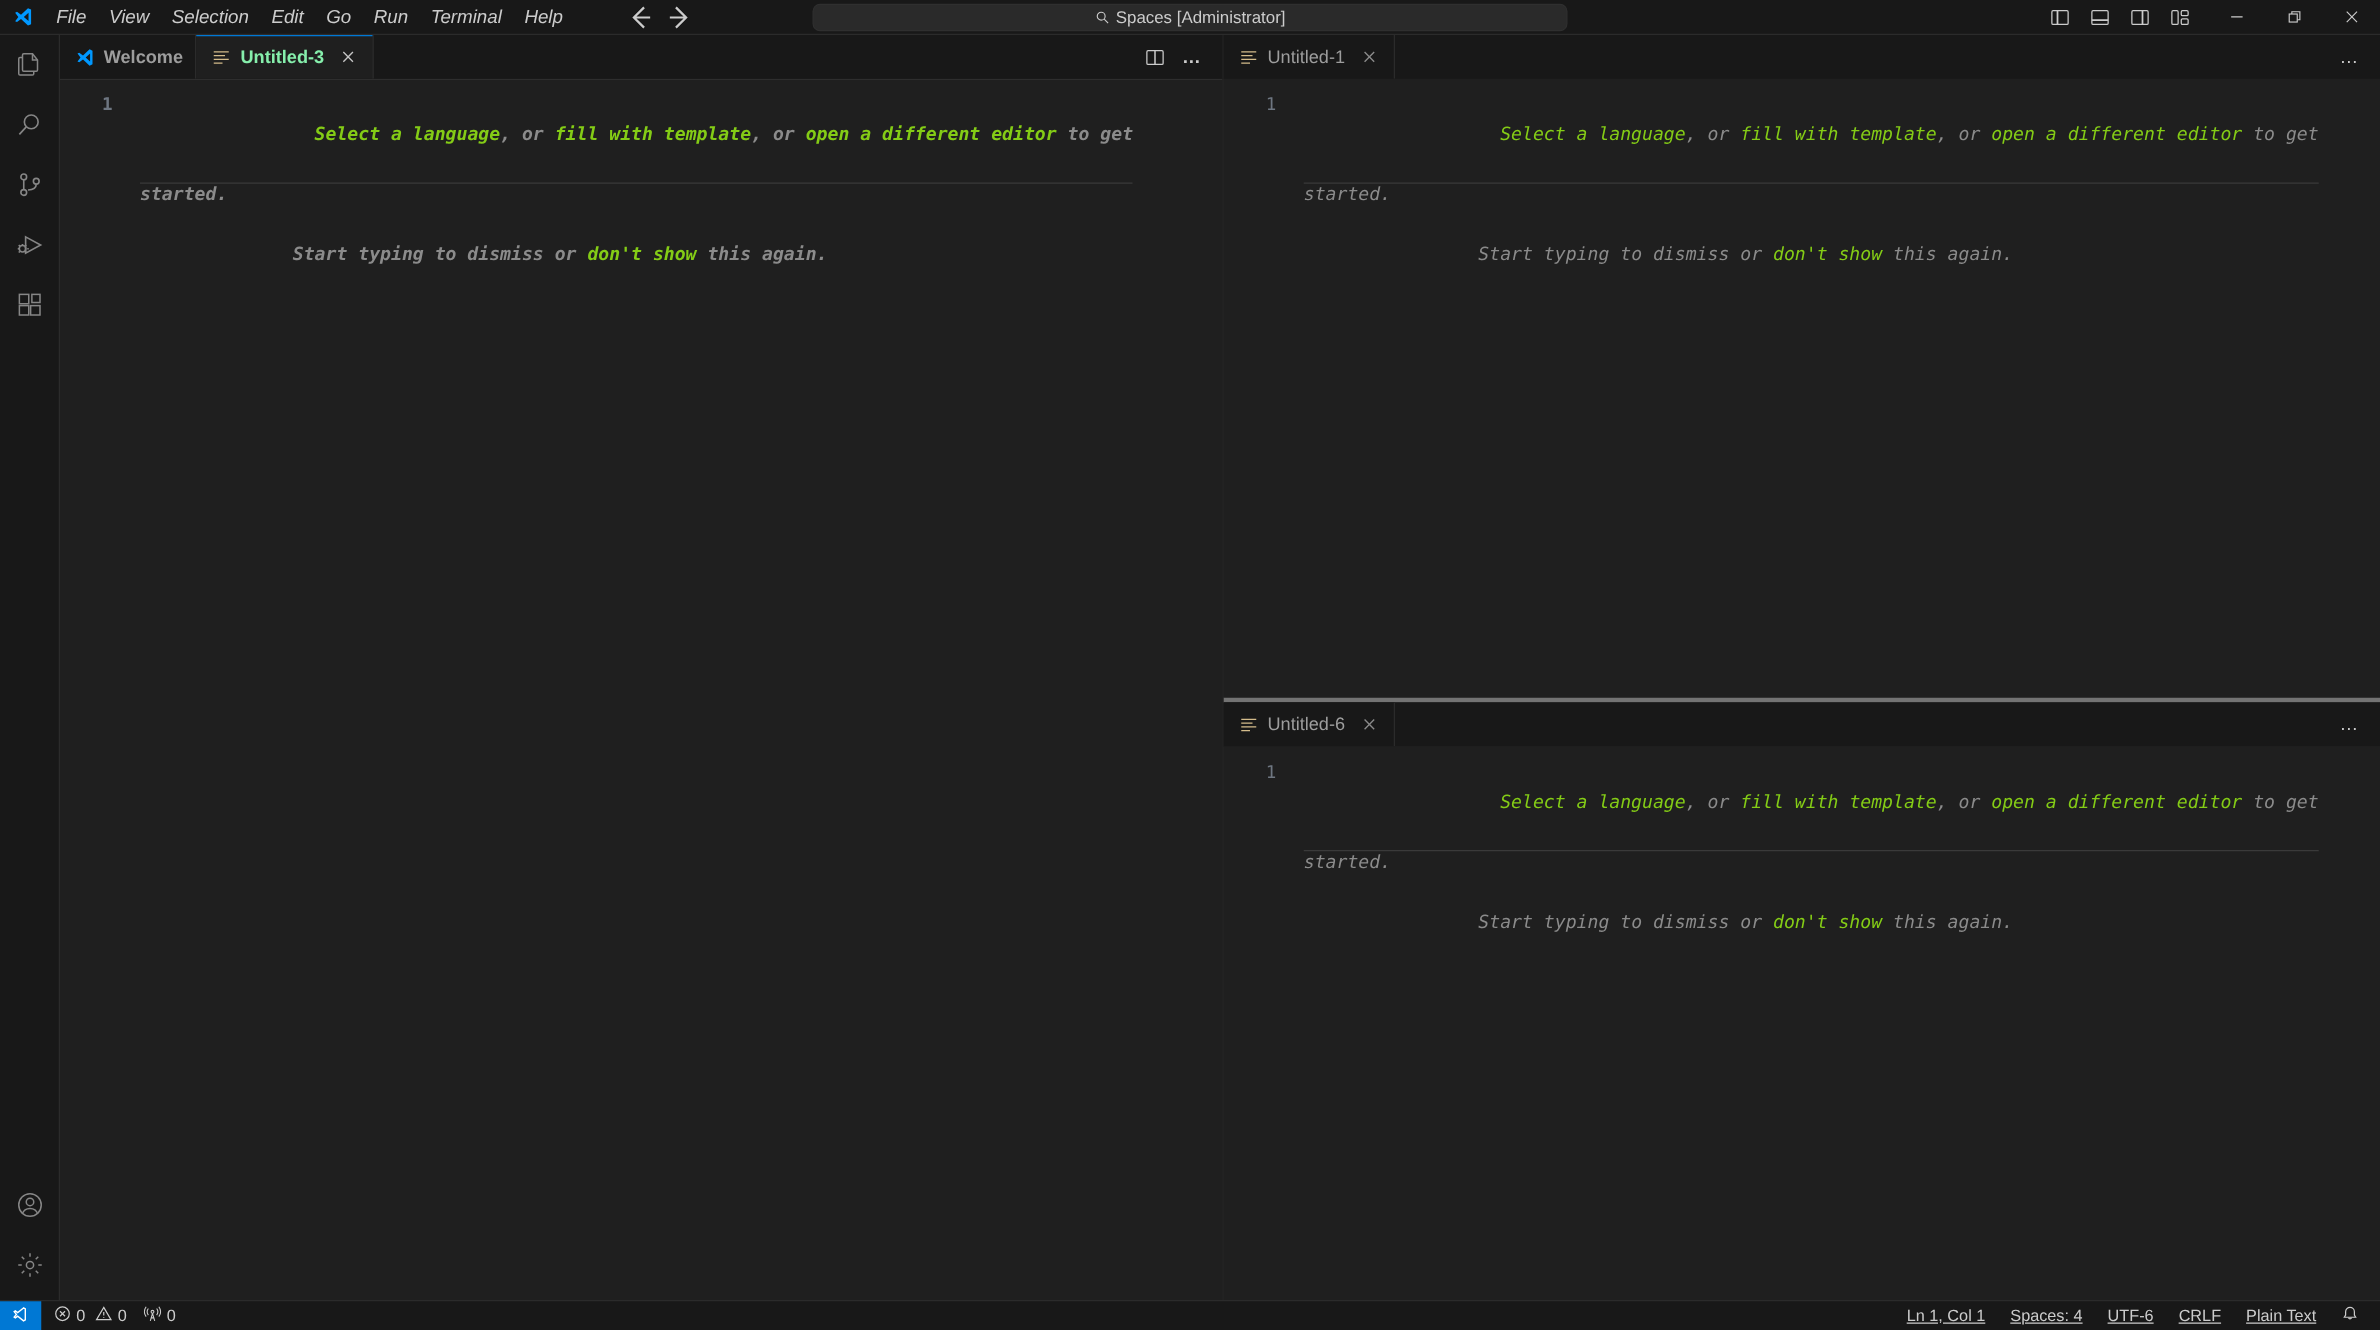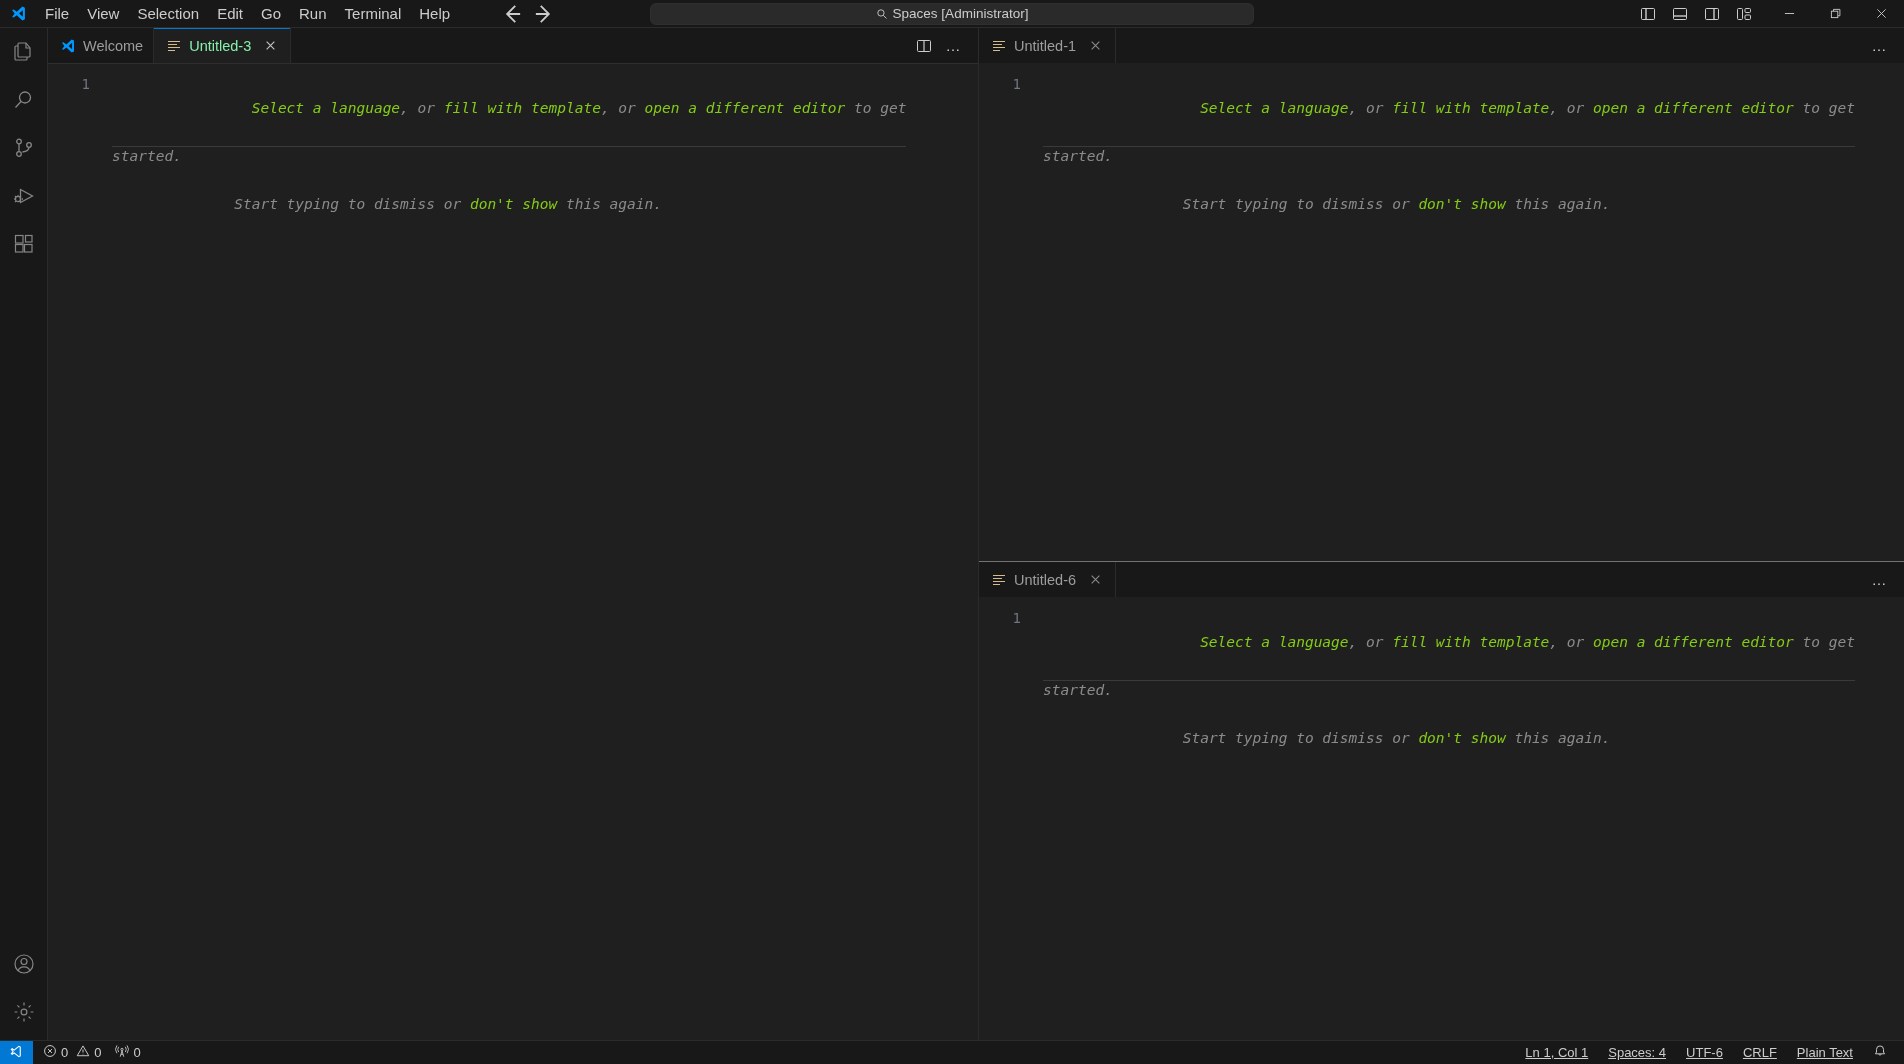--- a/index.html
+++ b/index.html
@@ -15,21 +15,21 @@
   
   .titlebar {
     height: 28px; min-height: 28px;
     background: #181818;
     display: flex; align-items: center;
     border-bottom: 1px solid #2b2b2b;
     position: relative;
   }
   .tb-logo { width: 36px; display: flex; align-items: center; justify-content: center; }
   .tb-logo svg { width: 17px; height: 17px; display: block; }
-  .menubar { display: flex; align-items: center; height: 100%; }
+  .menubar { display: flex; align-items: center; height: 100%; font-style: italic; }
   .menu-item {
     color: #cccccc; font-size: 15px; line-height: 28px;
     padding: 0 9px; height: 100%; cursor: default; white-space: nowrap;
   }
 
   .tb-nav {
     display: flex; align-items: center; gap: 6px;
     margin-left: 40px;
   }
   .nav-arrow {
@@ -74,23 +74,23 @@
     width: 48px; height: 48px;
     display: flex; align-items: center; justify-content: center;
     color: #868686; position: relative;
   }
   .ab-item svg { width: 24px; height: 24px; }
 
   
   .editor-area { flex: 1; display: flex; min-width: 0; background: #1f1f1f; }
 
   .group { display: flex; flex-direction: column; min-width: 0; background: #1f1f1f; }
-  .group-left { width: 931px; min-width: 931px; border-right: 1px solid #2b2b2b; }
+  .group-left { width: 931px; min-width: 931px; border-right: 1px solid #2b2b2b; font-weight: bold; }
   .group-right-col { flex: 1; display: flex; flex-direction: column; min-width: 0; }
-  .group-tr { height: 534px; min-height: 534px; border-bottom: 1px solid #737373; }
+  .group-tr { height: 534px; min-height: 534px; border-bottom: 4px solid #737373; }
   .group-br { flex: 1; }
 
   .tabbar {
     height: 35px; min-height: 35px;
     background: #181818;
     display: flex; align-items: stretch;
     position: relative;
   }
   .tab {
     display: flex; align-items: center; gap: 7px;

